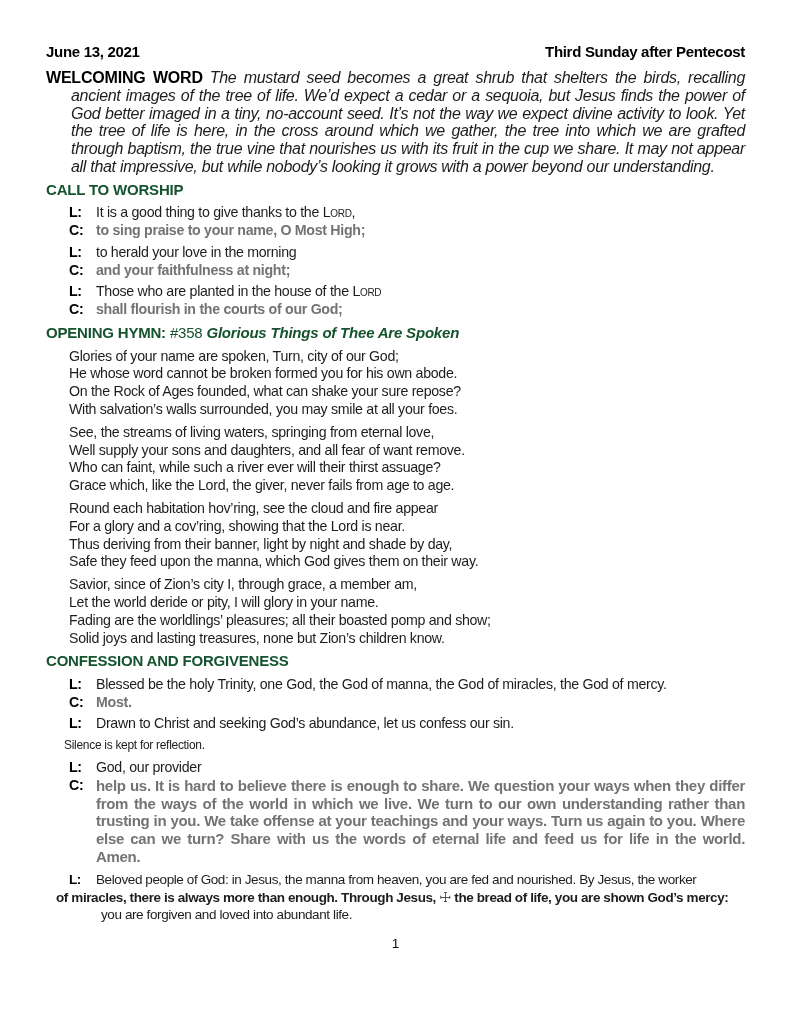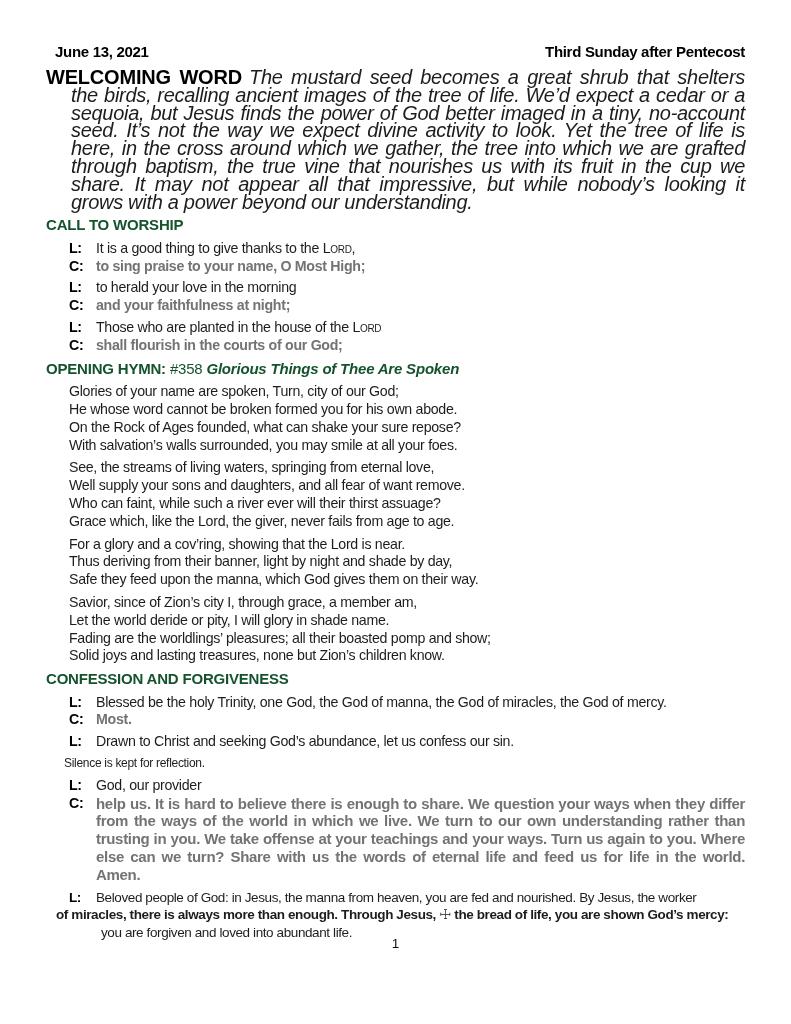--- a/index.html
+++ b/index.html
@@ -11,26 +11,26 @@
     box-sizing:border-box;
     padding:42px 46px 0 46px;
     font-family:"Liberation Sans","DejaVu Sans",sans-serif;
     color:#1d1d1d;
     letter-spacing:-0.3px;
     overflow:hidden;
   }
   .header {
     display:flex; justify-content:space-between;
     font-size:15px; font-weight:700; color:#000;
-    line-height:19px; margin-bottom:8px;margin-left:9px;
+    line-height:19px; margin-bottom:8px;
   }
   .welcome {
     margin:8px 0 2px 0;
     padding-left:25px; text-indent:-25px;
-    font-size:20px; line-height:17.8px;
+    font-size:16px; line-height:17.8px;
     font-style:italic; text-align:justify;
   }
   .wlabel { font-style:normal; font-weight:700; color:#000; margin-right:7px; letter-spacing:-0.2px; }
   .sec {
     font-size:15px; font-weight:700; color:#14532d;
     line-height:18.5px; margin:5px 0 5px 0; letter-spacing:-0.2px;
   }
   .hymnhead .num { font-weight:400; }
   .hymnhead .htitle { font-weight:600; font-style:italic; }
   .pair { margin:0 0 4px 0; }
@@ -111,28 +111,29 @@
   </div>
 
   <div class="verse">
     <div>See, the streams of living waters, springing from eternal love,</div>
     <div>Well supply your sons and daughters, and all fear of want remove.</div>
     <div>Who can faint, while such a river ever will their thirst assuage?</div>
     <div>Grace which, like the Lord, the giver, never fails from age to age.</div>
   </div>
 
   <div class="verse">
+    <div>Round each habitation hov’ring, see the cloud and fire appear</div>
     <div>For a glory and a cov’ring, showing that the Lord is near.</div>
     <div>Thus deriving from their banner, light by night and shade by day,</div>
     <div>Safe they feed upon the manna, which God gives them on their way.</div>
   </div>
 
   <div class="verse">
     <div>Savior, since of Zion’s city I, through grace, a member am,</div>
-    <div>Let the world deride or pity, I will glory in shade name.</div>
+    <div>Let the world deride or pity, I will glory in your name.</div>
     <div>Fading are the worldlings’ pleasures; all their boasted pomp and show;</div>
     <div>Solid joys and lasting treasures, none but Zion’s children know.</div>
   </div>
 
   <div class="sec">CONFESSION AND FORGIVENESS</div>
 
   <div class="pair">
     <div class="line l">
       <span class="lbl">L:</span>
       <span class="txt">Blessed be the holy Trinity, one God, the God of manna, the God of miracles, the God of mercy.</span>

